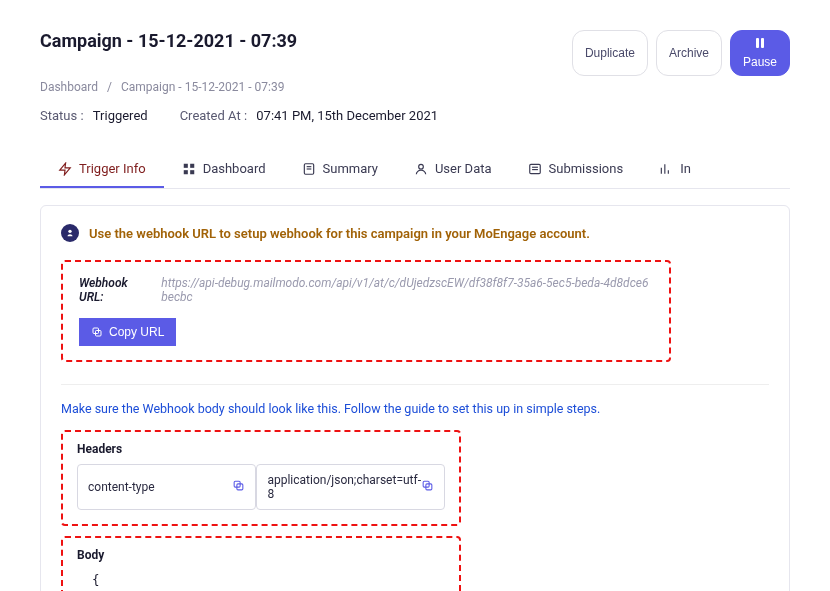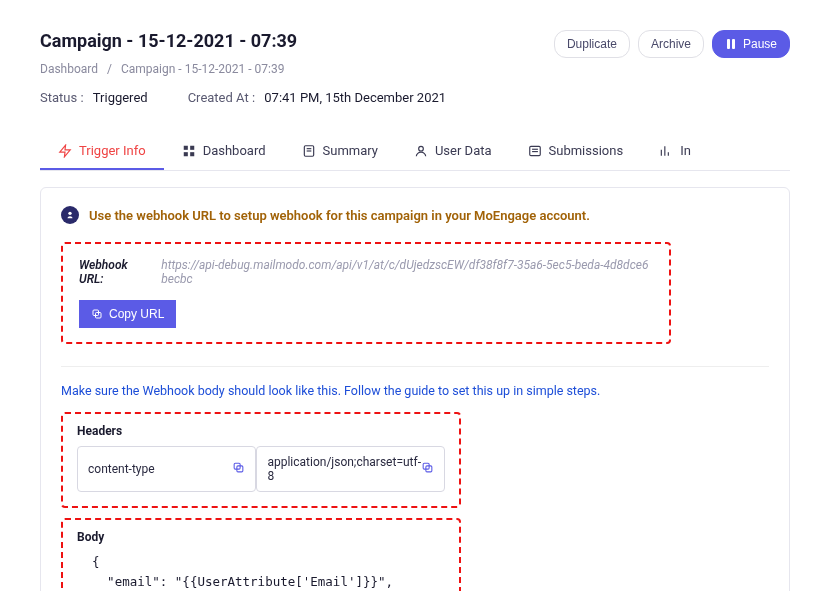--- a/index.html
+++ b/index.html
@@ -2,29 +2,29 @@
 <html><head>
 <meta charset="utf-8">
 <style>
 * { box-sizing: border-box; margin: 0; padding: 0; }
 body { font-family: -apple-system, BlinkMacSystemFont, "Segoe UI", Roboto, sans-serif; background: #fff; color: #1a1a2e; font-size: 13px; }
 .page { padding: 30px 40px 20px 40px; width: 830px; }
 .header-row { display: flex; justify-content: space-between; align-items: flex-start; margin-bottom: 4px; }
 .title { font-size: 18px; font-weight: 700; color: #1a1a2e; }
 .actions { display: flex; gap: 8px; }
 .btn { border: 1px solid #e0e0e6; background: #fff; border-radius: 12px; padding: 6px 12px; font-size: 12px; cursor: pointer; color: #4a4a6a; }
-.btn-primary { background: #5b5be6; border-color: #5b5be6; color: #fff; display: inline-flex; align-items: center; gap: 6px; }
+.btn-primary { background: #5b5be6; border-color: #5b5be6; color: #fff; display: inline-flex; align-items: center; gap: 6px; flex-direction: column; }
 .breadcrumb { color: #8a8a9e; font-size: 12px; margin-bottom: 14px; }
 .breadcrumb .sep { margin: 0 6px; }
-.meta-row { display: flex; gap: 40px; margin-bottom: 28px; font-size: 13px; }
+.meta-row { display: flex; gap: 32px; margin-bottom: 28px; font-size: 13px; }
 .meta-label { color: #5a5a72; }
 .meta-value { color: #1a1a2e; margin-left: 6px; }
 .tabs { display: flex; border-bottom: 1px solid #e6e6ee; gap: 0; }
 .tab { display: inline-flex; align-items: center; gap: 7px; padding: 10px 18px; font-size: 13px; color: #3a3a52; cursor: pointer; border-bottom: 2px solid transparent; }
-.tab.active { color: #ef4444; border-bottom-color: #5b5be6; }
+.tab.active { color: #7f1d1d; border-bottom-color: #5b5be6; }
 .tab svg, .tab .ico { width: 14px; height: 14px; }
 .panel { border: 1px solid #e6e6ee; border-radius: 6px; margin-top: 16px; padding: 18px 20px; background: #fff; }
 .info-row { display: flex; align-items: center; gap: 10px; font-size: 13px; font-weight: 600; color: #a16207; margin-bottom: 18px; }
 .callout-icon { width: 18px; height: 18px; border-radius: 50%; background: #2a2a6a; display: inline-flex; align-items: center; justify-content: center; color: #fff; font-size: 10px; flex-shrink: 0; }
 .dashed { border: 2px dashed #e11; border-radius: 4px; }
 .url-box { padding: 14px 16px; margin-bottom: 22px; max-width: 610px; }
 .url-line { display: flex; gap: 10px; align-items: baseline; font-size: 12px; margin-bottom: 14px; font-style: italic; }
 .url-label { font-weight: 600; color: #1a1a2e; }
 .url-value { color: #9a9aae; font-size: 12px; word-break: break-all; }
 .copy-btn { background: #5b5be6; color: #fff; border: none; border-radius: 0; padding: 7px 12px; font-size: 12px; display: inline-flex; align-items: center; gap: 6px; cursor: pointer; }

